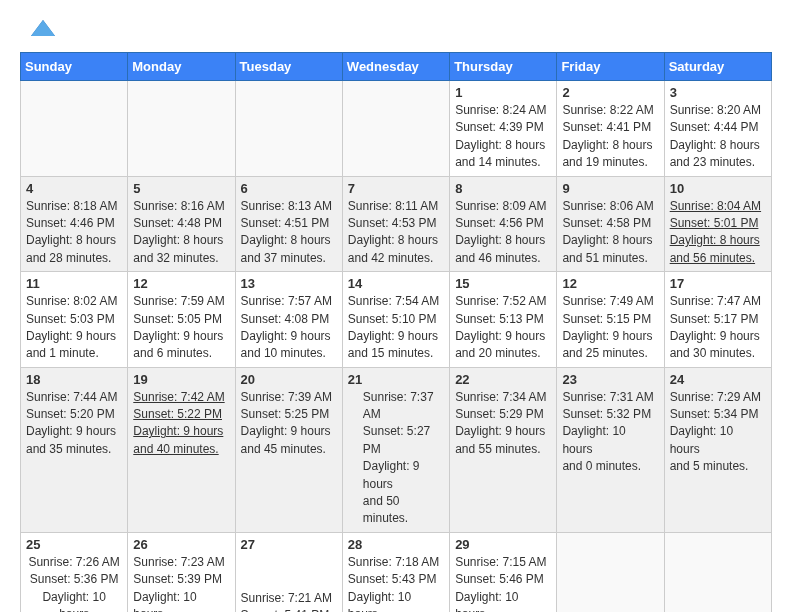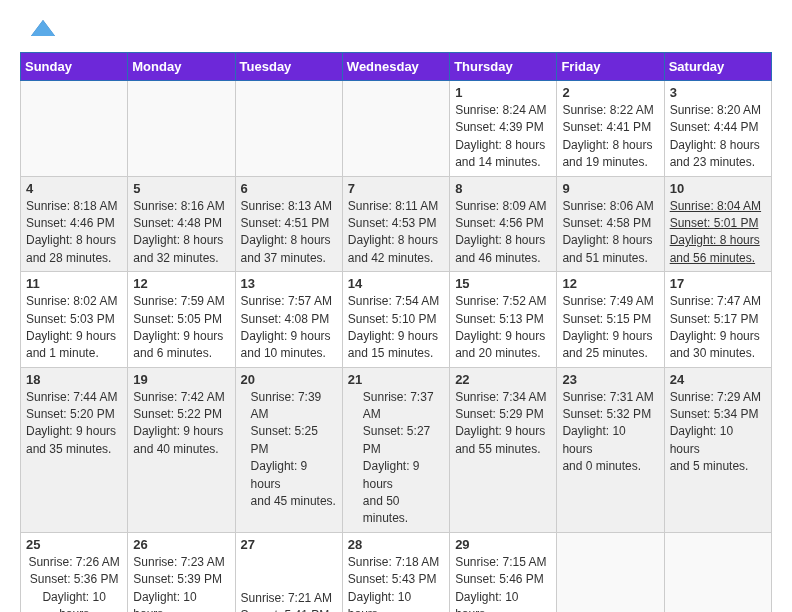--- a/index.html
+++ b/index.html
@@ -7,21 +7,21 @@
     .page { width: 792px; padding: 16px 20px; }
     .header-top { display: flex; align-items: flex-start; justify-content: space-between; margin-bottom: 4px; }
     .logo { display: flex; align-items: center; }
     .logo-text { font-size: 18px; font-weight: bold; line-height: 1.1; }
     .logo-text .general { color: #333; }
     .logo-text .blue { color: #2a6db5; }
     .title-block { text-align: right; }
     .cal-title { font-size: 38px; font-weight: bold; color: #333; line-height: 1.1; }
     .cal-subtitle { font-size: 16px; color: #333; }
     .calendar { width: 100%; border-collapse: collapse; border: 1px solid #ccc; margin-top: 8px; }
-    .calendar th { background: #6d28d9; color: #fff; font-size: 13px; font-weight: bold; padding: 6px 4px; text-align: left; border: 1px solid #2a6db5; }
+    .calendar th { background: #3b82f6; color: #fff; font-size: 13px; font-weight: bold; padding: 6px 4px; text-align: left; border: 1px solid #2a6db5; }
     .calendar td { vertical-align: top; border: 1px solid #ccc; padding: 4px 5px; width: calc(100%/7); min-height: 80px; font-size: 10.5px; color: #333; }
     .calendar tr.row td { height: 88px; }
     .day-num { font-size: 13px; font-weight: bold; display: block; margin-bottom: 2px; }
     .day-info { font-size: 12px; line-height: 1.45; color: #333; }
     .empty { background: #f9f9f9; }
     td.shaded { background: #f0f0f0; }
   </style>
 </head>
 <body>
 
@@ -192,28 +192,28 @@
         <tr class="row">
           <td class="shaded">
             <span class="day-num">18</span>
             <div class="day-info" style="white-space: pre-line;">Sunrise: 7:44 AM
 Sunset: 5:20 PM
 Daylight: 9 hours
 and 35 minutes.</div>
           </td>
           <td class="shaded">
             <span class="day-num">19</span>
-            <div class="day-info" style="white-space: pre-line;">Sunrise: 7:42 AM
+            <div class="day-info" style="white-space: pre-line; text-decoration: underline;">Sunrise: 7:42 AM
 Sunset: 5:22 PM
 Daylight: 9 hours
 and 40 minutes.</div>
           </td>
           <td class="shaded">
             <span class="day-num">20</span>
-            <div class="day-info" style="white-space: pre-line; margin-left: 10px;">Sunrise: 7:39 AM
+            <div class="day-info" style="white-space: pre-line;">Sunrise: 7:39 AM
 Sunset: 5:25 PM
 Daylight: 9 hours
 and 45 minutes.</div>
           </td>
           <td class="shaded">
             <span class="day-num">21</span>
             <div class="day-info" style="white-space: pre-line; margin-left: 15px;">Sunrise: 7:37 AM
 Sunset: 5:27 PM
 Daylight: 9 hours
 and 50 minutes.</div>

